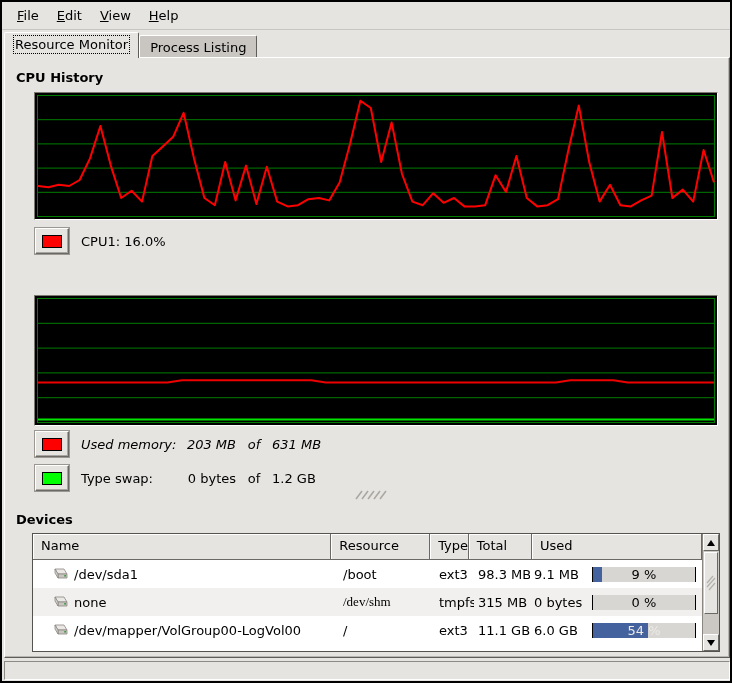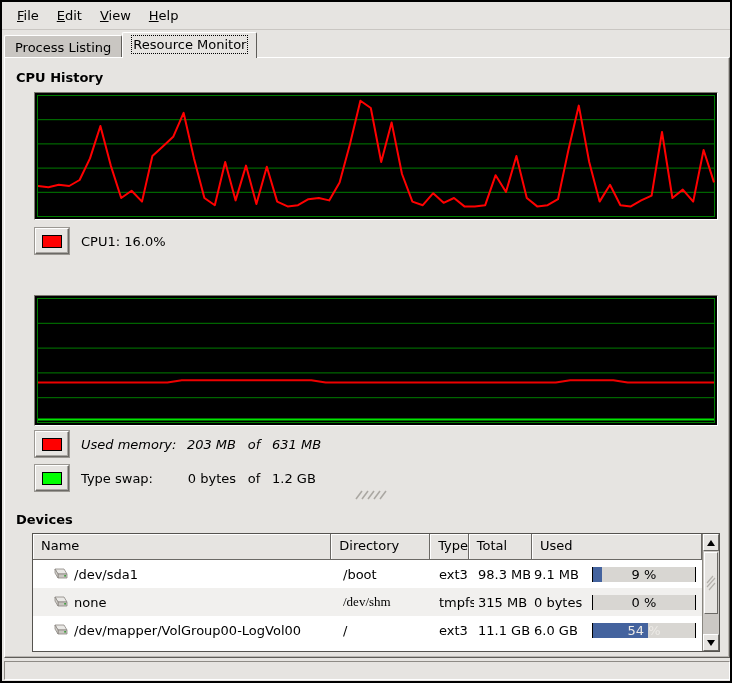--- a/index.html
+++ b/index.html
@@ -120,25 +120,25 @@
 <div class="window">
 
   <div class="menubar">
       <div class="menu-item"><u>F</u>ile</div>
       <div class="menu-item"><u>E</u>dit</div>
       <div class="menu-item"><u>V</u>iew</div>
       <div class="menu-item"><u>H</u>elp</div>
     </div>
 
   <div class="tabbar">
+    <div class="tab active">
+      <span class="tab-label">Resource Monitor</span>
+    </div>
     <div class="tab inactive">
       <span class="tab-label">Process Listing</span>
-    </div>
-    <div class="tab active">
-      <span class="tab-label">Resource Monitor</span>
     </div>
   </div>
 
   <div class="notebook"></div>
 
   <div class="section-title" style="left:14px; top:68px;">CPU History</div>
   <div class="chart" id="cpu-chart" style="left:32px; top:90px; width:684px; height:128px;">
       <svg width="682" height="126">
         <rect x="2.5" y="2.5" width="677" height="121" fill="none" stroke="#007d00"></rect>
         <line x1="3" x2="679" y1="99.30000000000001" y2="99.30000000000001" stroke="#007d00"></line>
@@ -205,21 +205,21 @@
       </g>
     </svg>
   </div>
 
   <div class="section-title" style="left:14px; top:510px;">Devices</div>
 
   <div class="table-frame">
     <div class="table-main">
       <div class="thead" id="devices-thead">
           <div class="th" style="width: 302px;">Name</div>
-          <div class="th" style="width: 100px;">Directory</div>
+          <div class="th" style="width: 100px;">Resource</div>
           <div class="th" style="width: 39px;">Type</div>
           <div class="th" style="width: 64px;">Total</div>
           <div class="th" style="width: 172px;">Used</div>
         </div>
       <div id="devices-tbody">
           <div class="tr">
             <div class="td td-name" style="width: 302px;">
               <svg width="17" height="13" viewBox="0 0 17 13">
                 <path d="M4 1 L13 1 L16 6 L7 6 Z" fill="#e9e8e5" stroke="#8a8781" stroke-width="0.8"></path>
                 <path d="M7 6 L16 6 L16 10 L7 10 Z" fill="#c8c5c0" stroke="#8a8781" stroke-width="0.8"></path>

